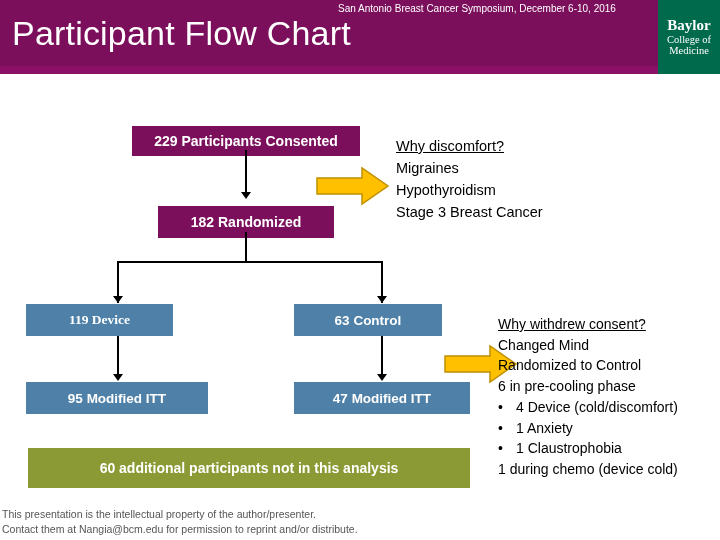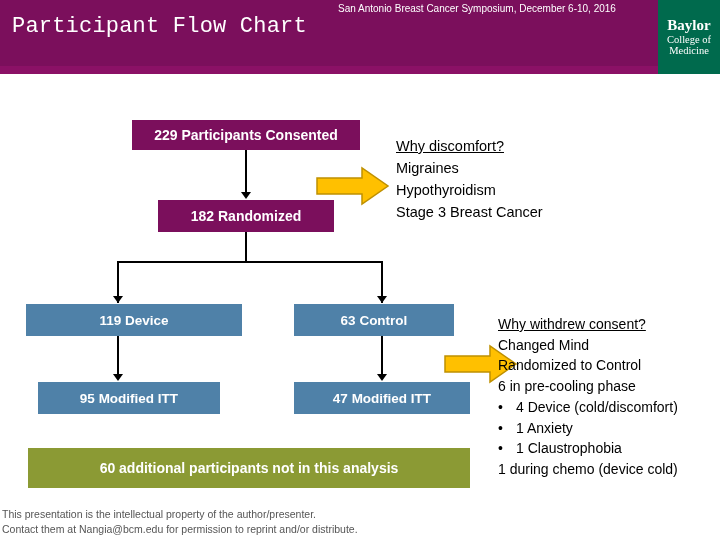--- a/index.html
+++ b/index.html
@@ -63,55 +63,55 @@
     left: 338px;
     top: 3px;
     font-size: 10px;
     color: #ffffff;
     white-space: nowrap;
   }
   .title {
     position: absolute;
     left: 12px;
     top: 14px;
-    font-size: 22px;
+    font-size: 34px;
     color: #ffffff;
     letter-spacing: 0.2px;
-    font-family: Liberation Mono, monospace;
   }
 
   
   .box {
     position: absolute;
     box-sizing: border-box;
     color: #ffffff;
     font-weight: bold;
     display: flex;
     align-items: center;
     justify-content: center;
     text-align: center;
   }
   .box-purple {
     background: #7b0f5c;
     font-size: 14px;
+    margin-top: 6px;
   }
   .box-blue {
     background: #4f81a8;
     font-size: 13.5px;
   }
   .box-olive {
     background: #8b9a34;
     font-size: 14px;
   }
 
   #box-consented { left: 132px; top: 120px; width: 228px; height: 30px; }
   #box-randomized { left: 158px; top: 200px; width: 176px; height: 32px; }
-  #box-device { left: 26px; top: 304px; width: 216px; height: 32px; }
-  #box-control { left: 294px; top: 304px; width: 160px; height: 32px; }
-  #box-modified-itt-device { left: 26px; top: 382px; width: 182px; height: 32px; margin-left: 12px; }
+  #box-device { left: 26px; top: 304px; width: 147px; height: 32px; font-family: Liberation Serif, serif; }
+  #box-control { left: 294px; top: 304px; width: 148px; height: 32px; }
+  #box-modified-itt-device { left: 26px; top: 382px; width: 182px; height: 32px; }
   #box-modified-itt-control { left: 294px; top: 382px; width: 176px; height: 32px; }
   #box-additional { left: 28px; top: 448px; width: 442px; height: 40px; }
 
   
   .conn {
     position: absolute;
     background: #000000;
   }
   .vline { width: 1.5px; }
   .hline { height: 1.5px; }

